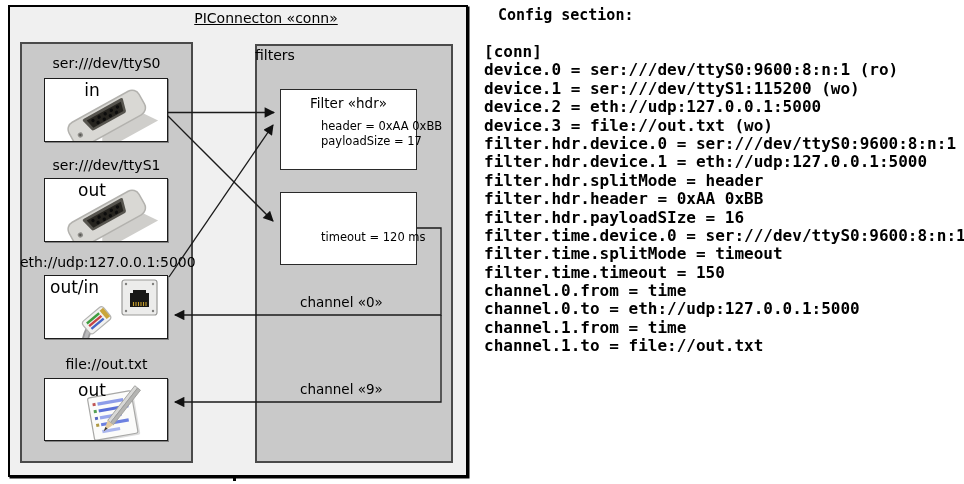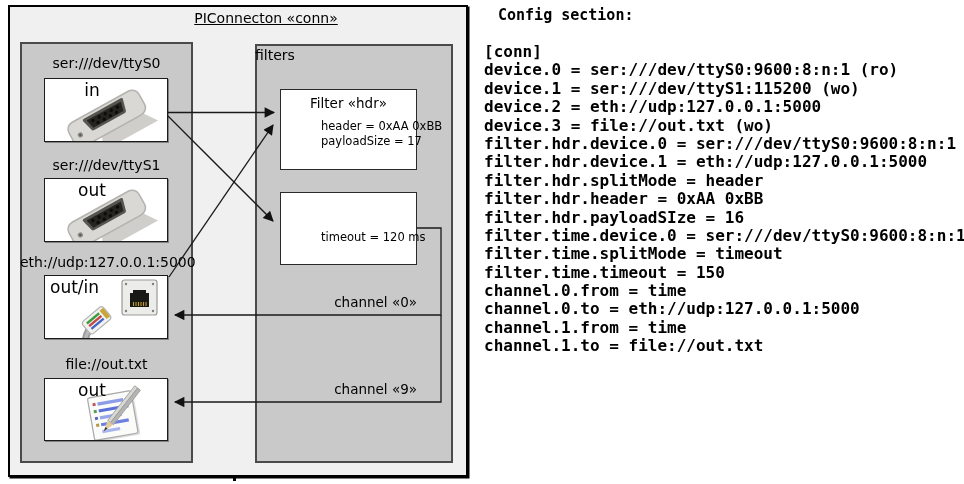--- a/index.html
+++ b/index.html
@@ -22,21 +22,21 @@
     border:1.8px solid #1c1c1c;box-shadow:1px 1px 0 rgba(0,0,0,.35);overflow:hidden;}
   .port-label{position:absolute;top:1px;font-size:17px;}
   .port-center{left:0;right:28px;text-align:center;}
   .port-left{left:5px;}
 
   .filter-box{left:280px;width:137px;box-sizing:border-box;background:#fff;
     border:1.4px solid #2a2a2a;}
   .filter-title{position:absolute;left:0;top:5px;width:100%;text-align:center;font-size:13.5px;}
   .filter-line{position:absolute;left:8px;font-size:11.5px;white-space:nowrap;margin-left:32px;}
 
-  .channel-label{left:300px;width:117px;text-align:right;font-size:13.5px;white-space:nowrap;}
+  .channel-label{left:300px;width:117px;text-align:left;font-size:13.5px;white-space:nowrap;}
 
   .overlay{left:0;top:0;pointer-events:none;}
   .bottom-tick{left:233px;top:476px;width:3px;height:5px;background:#000;}
 
   
   .config-heading{left:498px;top:6px;font:700 15px "DejaVu Sans Mono","Liberation Mono",monospace;}
   .config-lines{left:484px;top:43px;font:700 16px "DejaVu Sans Mono","Liberation Mono",monospace;}
   .config-lines div{height:18.4px;line-height:18.4px;white-space:pre;}
 </style>
 </head>

